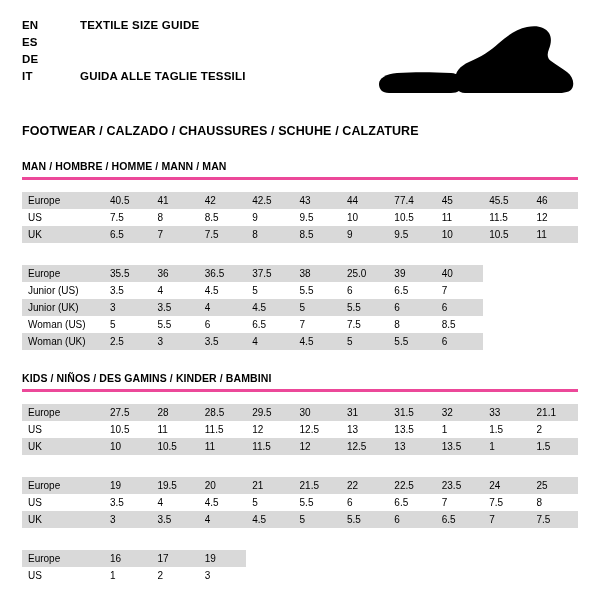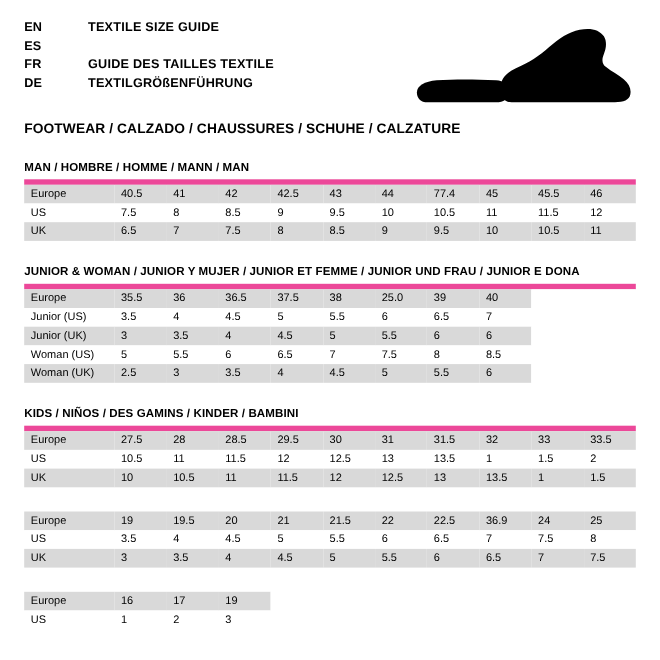--- a/index.html
+++ b/index.html
@@ -54,33 +54,34 @@
     height: 92px;
     position: relative;
     margin-right: 4px;
   }
   .shoe-wrap svg { display: block; }
 
   .section-title {
     font-size: 12.5px;
     font-weight: bold;
     letter-spacing: .1px;
+    margin-top: 14px;
   }
 
   
   .group {
     margin-top: 22px;
   }
   .group-head {
     font-size: 10.5px;
     font-weight: bold;
     letter-spacing: .1px;
     padding-bottom: 5px;
-    border-bottom: 5px solid #ec4899;
-    margin-bottom: 0;
+    border-bottom: 3px solid #ec4899;
+    margin-bottom: 12px;
   }
   table.sizes {
     border-collapse: collapse;
     width: 100%;
     table-layout: fixed;
     font-size: 10px;
   }
   table.sizes td {
     height: 17px;
     padding: 0 0 0 6px;
@@ -105,26 +106,25 @@
   <div class="header">
     <div class="lang-block">
       <div class="lang-row">
         <span class="lang-code">EN</span>
         <span class="lang-title">TEXTILE SIZE GUIDE</span>
       </div>
       <div class="lang-row">
         <span class="lang-code">ES</span>
       </div>
       <div class="lang-row">
-        <span class="lang-code">FR</span>
-        <span class="lang-title">GUIDE DES TAILLES TEXTILE</span>
+        <span class="lang-code">DE</span>
       </div>
       <div class="lang-row">
-        <span class="lang-code">DE</span>
-        <span class="lang-title">TEXTILGRÖßENFÜHRUNG</span>
+        <span class="lang-code">IT</span>
+        <span class="lang-title">GUIDA ALLE TAGLIE TESSILI</span>
       </div>
     </div>
 
     <div class="shoe-wrap">
       <svg width="215" height="92" viewBox="0 0 215 92" xmlns="http://www.w3.org/2000/svg">
         <path fill="#000000" d="M96 62 C96 54 101 48 110 44 C122 39 131 33 140 25 C149 17 158 11 168 9
           C178 7 186 9 190 15 C193 20 192 26 190 31 C188 36 188 40 192 43 C197 47 203 50 208 54
           C213 58 215 63 214 68 C213 73 208 75 200 75 L106 75 C99 75 96 70 96 62 Z"></path>
         <path fill="#000000" d="M20 66 C20 60 27 56 38 55 C54 54 72 54 92 55 C99 55.5 103 59 103 66
           C103 72 99 75 92 75 L30 75 C23 75 20 71 20 66 Z"></path>
@@ -175,21 +175,20 @@
         <td class="val">9.5</td>
         <td class="val">10</td>
         <td class="val">10.5</td>
         <td class="val">11</td>
       </tr>
     </tbody>
       </table>
   </div>
 
   <div class="group">
-    <div class="group-head">JUNIOR &amp; WOMAN / JUNIOR Y MUJER / JUNIOR ET FEMME / JUNIOR UND FRAU / JUNIOR E DONA</div>
     <table class="sizes">
       <tbody>
           <tr class="shaded">
         <td class="label">Europe</td>
         <td class="val">35.5</td>
         <td class="val">36</td>
         <td class="val">36.5</td>
         <td class="val">37.5</td>
         <td class="val">38</td>
         <td class="val">25.0</td>
@@ -262,21 +261,21 @@
         <td class="label">Europe</td>
         <td class="val">27.5</td>
         <td class="val">28</td>
         <td class="val">28.5</td>
         <td class="val">29.5</td>
         <td class="val">30</td>
         <td class="val">31</td>
         <td class="val">31.5</td>
         <td class="val">32</td>
         <td class="val">33</td>
-        <td class="val">33.5</td>
+        <td class="val">21.1</td>
       </tr>
       <tr class="plain">
         <td class="label">US</td>
         <td class="val">10.5</td>
         <td class="val">11</td>
         <td class="val">11.5</td>
         <td class="val">12</td>
         <td class="val">12.5</td>
         <td class="val">13</td>
         <td class="val">13.5</td>
@@ -306,21 +305,21 @@
       <tbody>
           <tr class="shaded">
         <td class="label">Europe</td>
         <td class="val">19</td>
         <td class="val">19.5</td>
         <td class="val">20</td>
         <td class="val">21</td>
         <td class="val">21.5</td>
         <td class="val">22</td>
         <td class="val">22.5</td>
-        <td class="val">36.9</td>
+        <td class="val">23.5</td>
         <td class="val">24</td>
         <td class="val">25</td>
       </tr>
       <tr class="plain">
         <td class="label">US</td>
         <td class="val">3.5</td>
         <td class="val">4</td>
         <td class="val">4.5</td>
         <td class="val">5</td>
         <td class="val">5.5</td>

